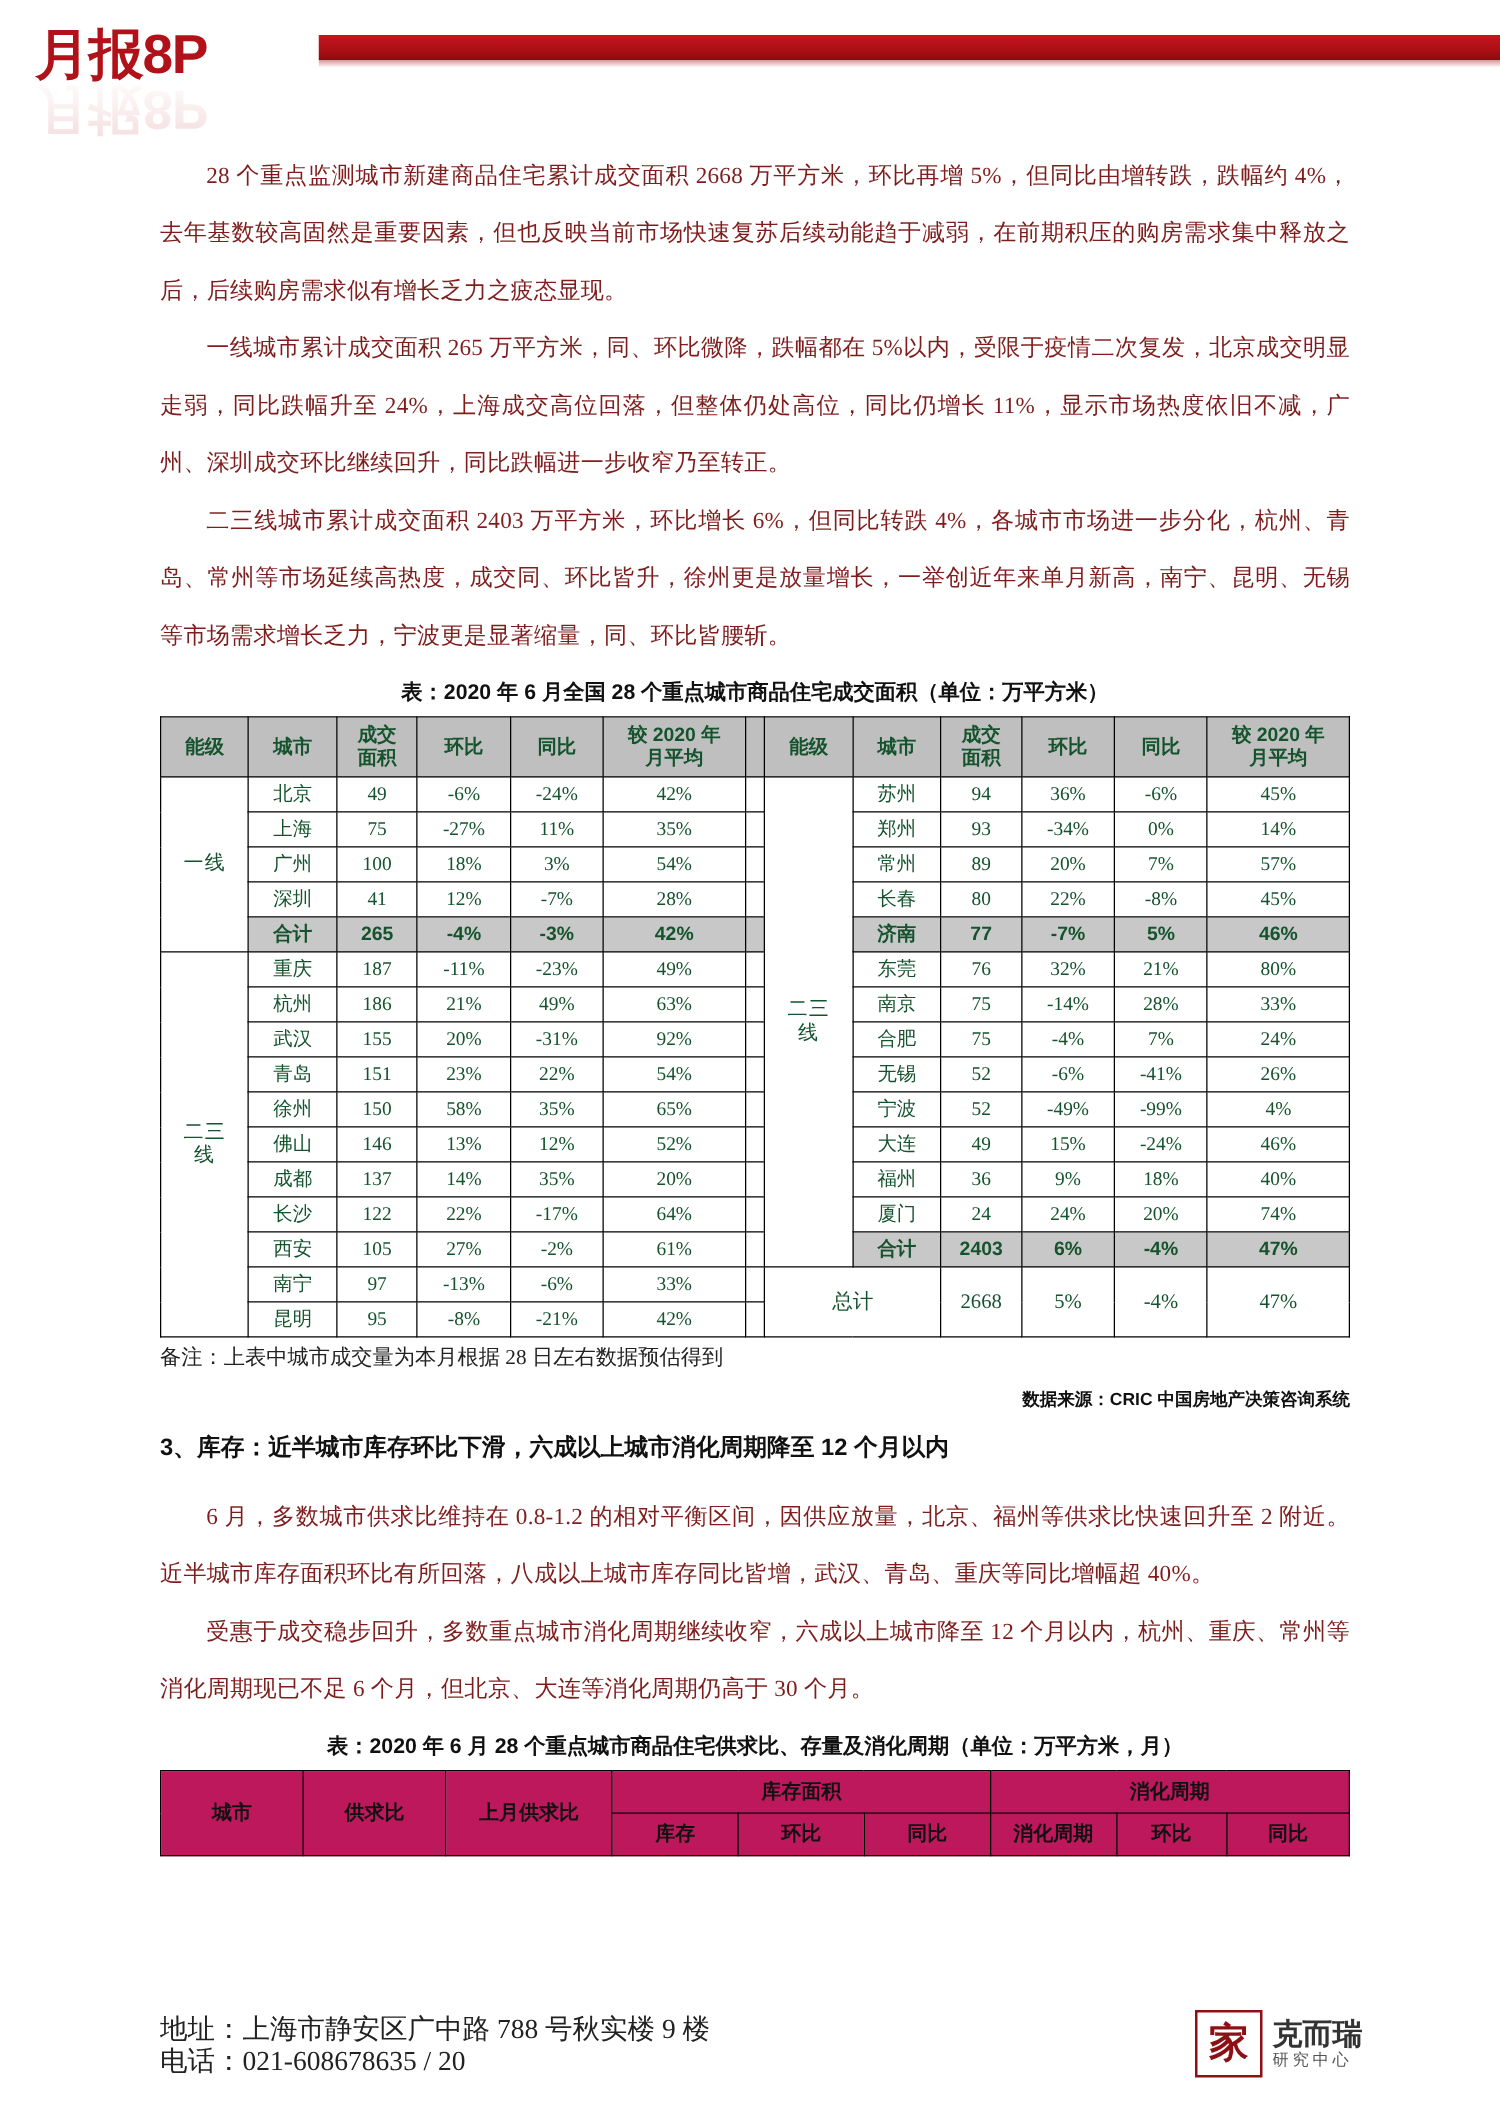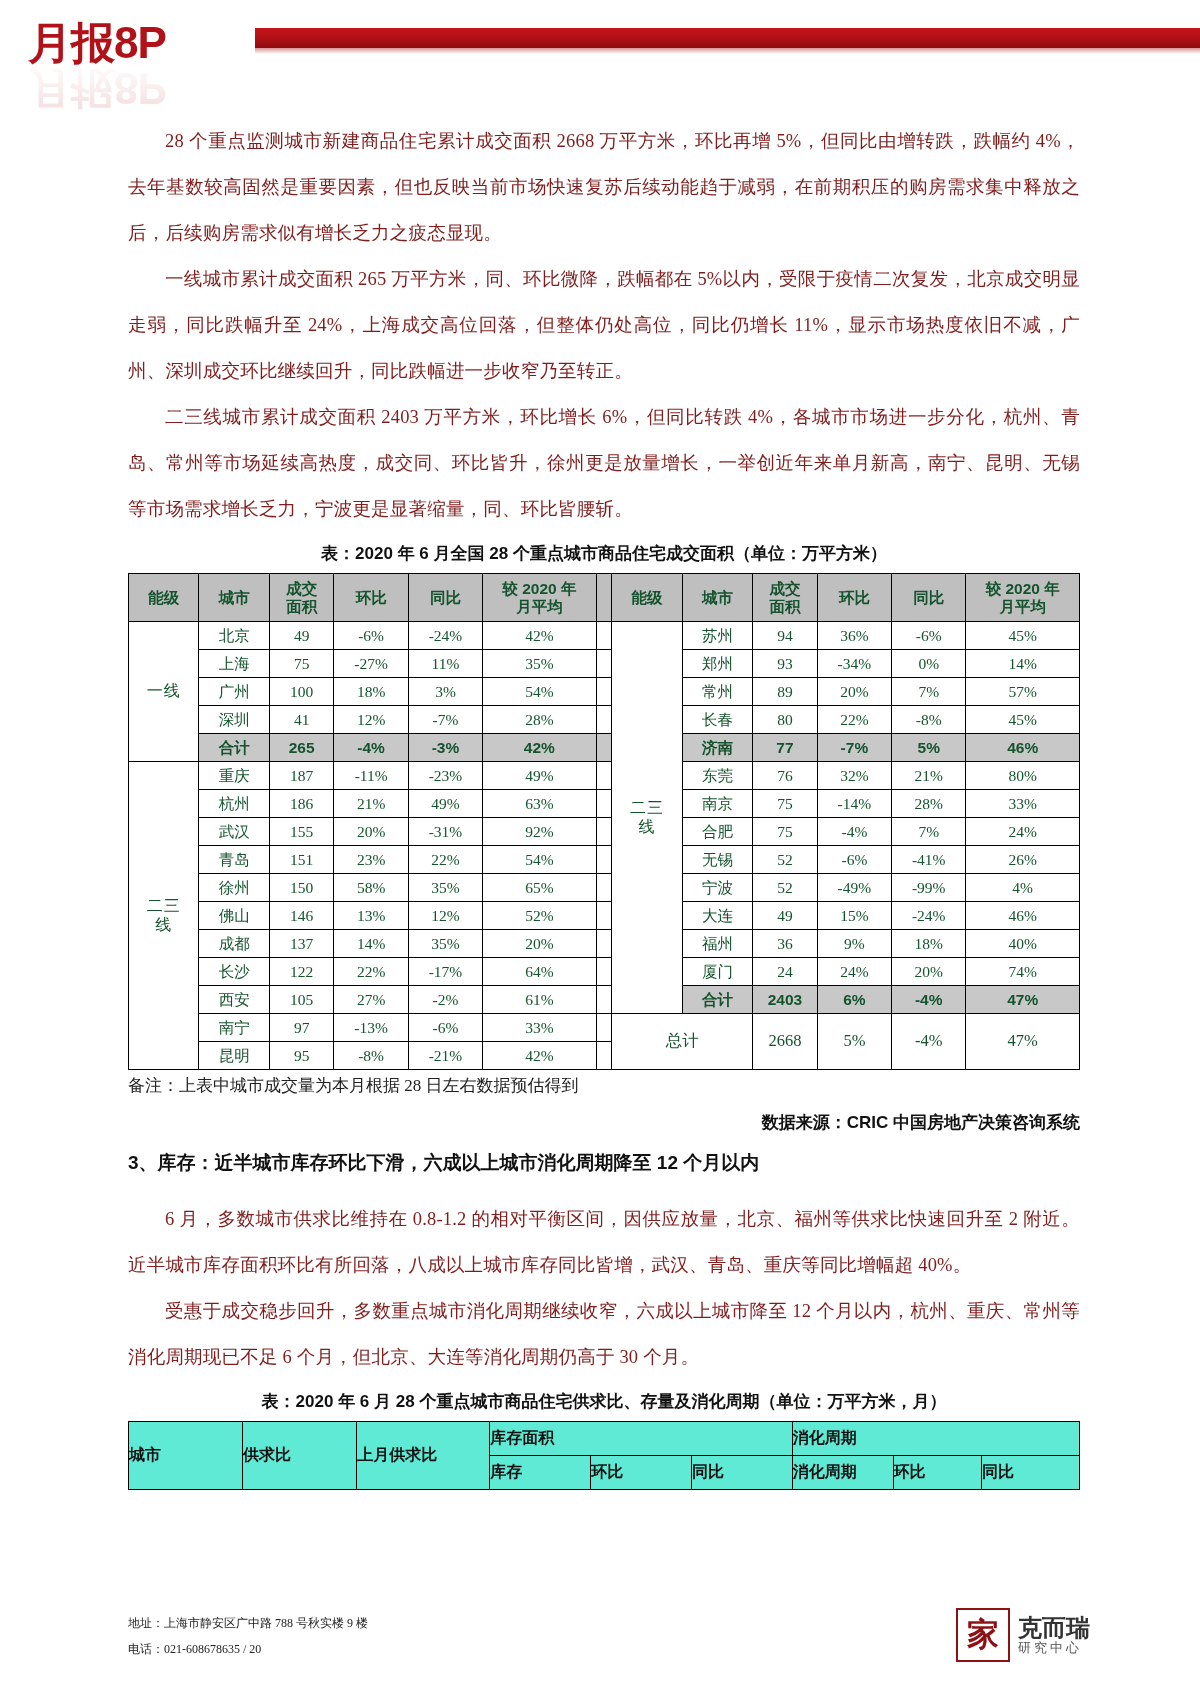--- a/index.html
+++ b/index.html
@@ -104,57 +104,57 @@
 
   .note {
     font-size: 17px;
     color: #222;
     margin-top: 4px;
   }
   .source {
     text-align: right;
     font-family: "Liberation Sans","DejaVu Sans",sans-serif;
     font-weight: bold;
-    font-size: 17px;
+    font-size: 14px;
     margin-top: 14px;
     color: #111;
   }
   h3.sect {
     font-family: "Liberation Sans","DejaVu Sans",sans-serif;
     font-size: 19px;
     font-weight: bold;
     color: #111;
     margin: 16px 0 20px 0;
   }
 
   
   table.grid2 {
     border-collapse: collapse;
     width: 100%;
     table-layout: fixed;
     font-size: 16px;
   }
   table.grid2 th {
     border: 1.3px solid #000;
-    background: #5eead4;
-    font-family: "Liberation Sans","DejaVu Sans",sans-serif;
-    font-weight: bold;
-    text-align: left;
+    background: #be185d;
+    font-family: "Liberation Sans","DejaVu Sans",sans-serif;
+    font-weight: bold;
+    text-align: center;
     vertical-align: middle;
     height: 34px;
     color:#111;
   }
 
   
   .footer {
     position: absolute;
     left: 128px; right: 110px; bottom: 36px;
     display: flex; align-items: flex-end; justify-content: space-between;
   }
-  .addr { font-size: 12px; line-height: 26px; color: #222; }
+  .addr { font-size: 22px; line-height: 26px; color: #222; }
   .brand { display: flex; align-items: center; gap: 8px; }
   .brand-mark {
     width: 54px; height: 54px;
     border: 2px solid #8c1014;
     color: #8c1014;
     font-family: "Liberation Serif","DejaVu Serif",serif;
     font-weight: bold;
     font-size: 32px;
     display: flex; align-items: center; justify-content: center;
   }

